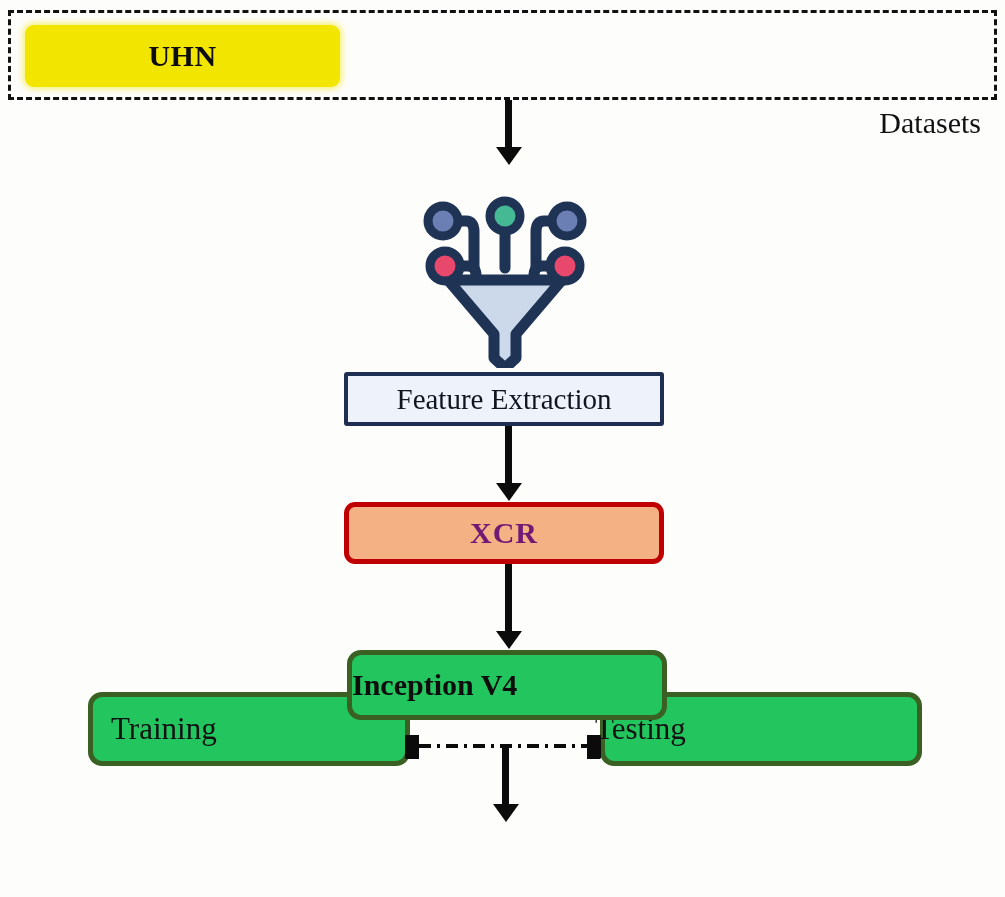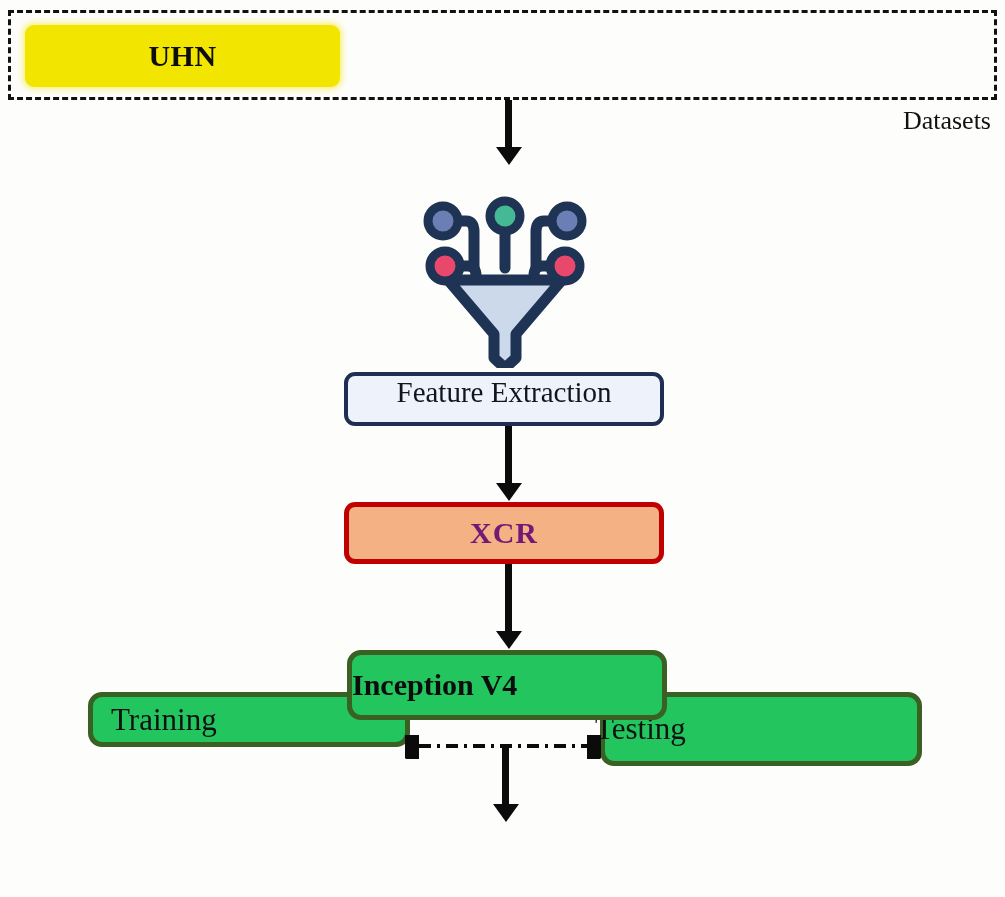--- a/index.html
+++ b/index.html
@@ -46,23 +46,23 @@
     color: #0d0d0d;
     letter-spacing: 0.5px;
     white-space: nowrap;
   }
   #dataset-box-0 { left: 14px;  width: 315px; }
   #dataset-box-1 { left: 344px; width: 318px; }
   #dataset-box-2 { left: 676px; width: 300px; }
 
   #datasets-caption {
     position: absolute;
-    right: 14px;
+    right: 24px;
     top: 106px;
-    font-size: 26px;
+    font-size: 30px;
     color: #111111;
     white-space: nowrap;
   }
 
   
   .v-arrow {
     position: absolute;
     width: 7px;
     background: #0b0b0b;
   }
@@ -90,22 +90,23 @@
   
   #feature-extraction-box {
     position: absolute;
     left: 344px;
     top: 372px;
     width: 320px;
     height: 54px;
     box-sizing: border-box;
     background: #eef2fa;
     border: 4px solid #1f2f52;
-    border-radius: 11px;
-    display: flex;
+    border-radius: 3px;
+    display: flex;
+    align-items: center;
     justify-content: center;
   }
   #feature-extraction-box .lbl {
     font-size: 29px;
     color: #10151f;
     white-space: nowrap;
   }
 
   
   #xcr-box {
@@ -135,21 +136,21 @@
     box-sizing: border-box;
     background: #22c55e;
     border: 5px solid #3a6024;
     border-radius: 14px;
     display: flex;
     align-items: center;
     justify-content: flex-start;
     font-family: Liberation Serif, serif;
   }
   #training-box {
-    left: 88px;  top: 692px; width: 322px; height: 55px;
+    left: 88px;  top: 692px; width: 322px; height: 74px;
     z-index: 1;
   }
   #testing-box {
     left: 600px; top: 692px; width: 322px; height: 74px;
     z-index: 1;
   }
   #inception-box {
     left: 347px; top: 650px; width: 320px; height: 70px;
     z-index: 3;
   }

